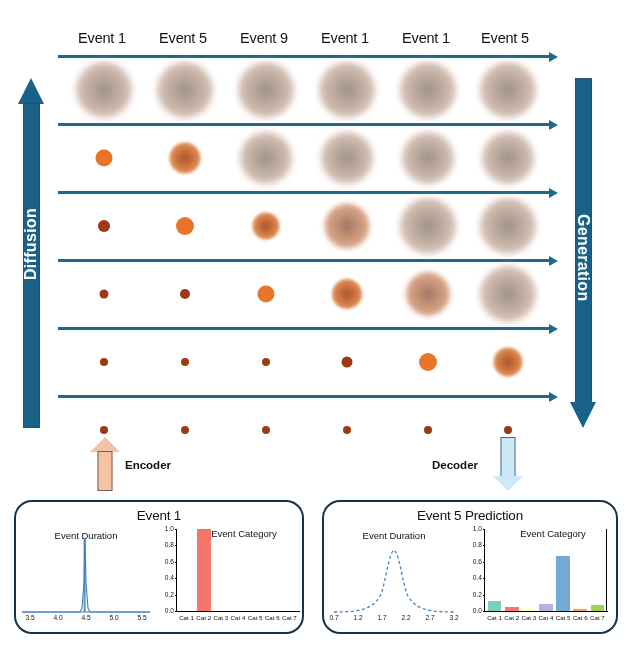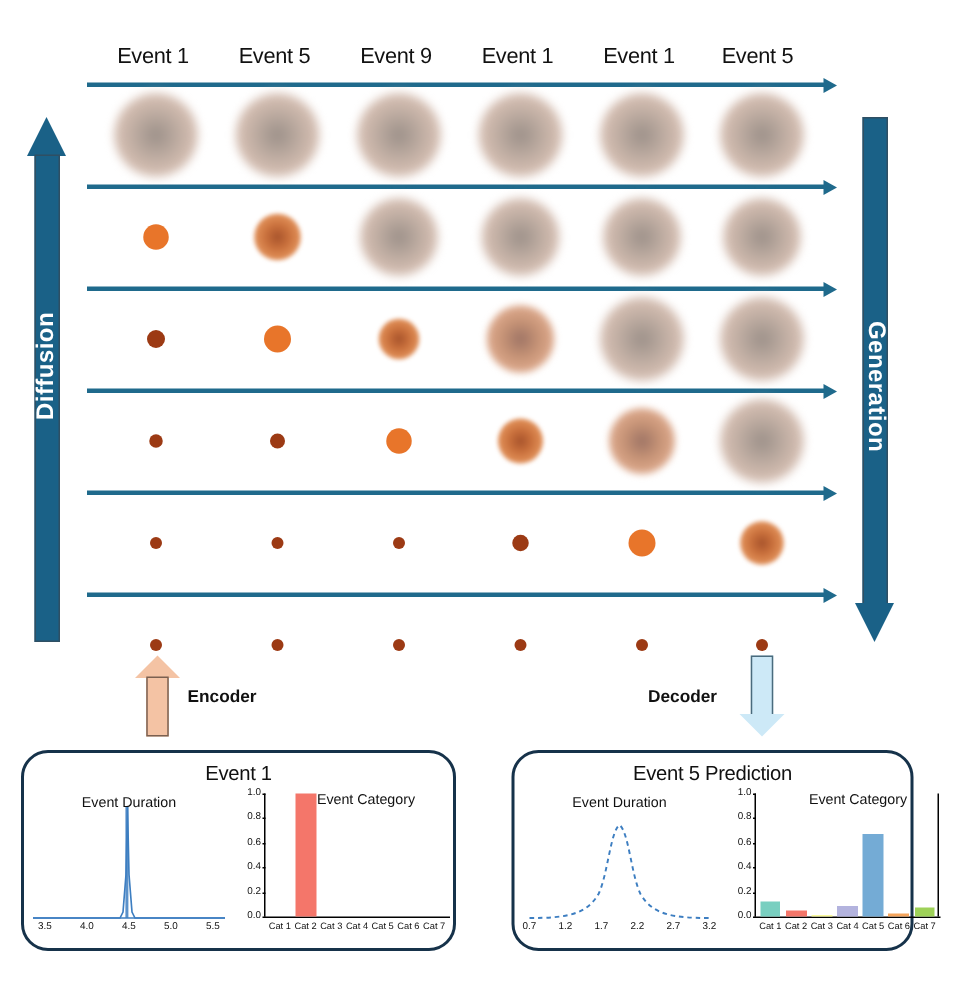--- a/index.html
+++ b/index.html
@@ -221,21 +221,21 @@
           <div class="catlab" style="left: 35.7143px; top: 88px;">Cat 2</div>
           <div class="catlab" style="left: 52.8571px; top: 88px;">Cat 3</div>
           <div class="catlab" style="left: 70px; top: 88px;">Cat 4</div>
           <div class="catlab" style="left: 87.1429px; top: 88px;">Cat 5</div>
           <div class="catlab" style="left: 104.286px; top: 88px;">Cat 6</div>
           <div class="catlab" style="left: 121.429px; top: 88px;">Cat 7</div>
         </div>
     </div>
   </div>
 
-  <div class="panel" style="left:341px;top:500px;width:268px;height:134px;">
+  <div class="panel" style="left:322px;top:500px;width:296px;height:134px;">
     <div class="panel-title">Event 5 Prediction</div>
 
     <div class="subplot" style="left:4px;top:26px;width:132px;height:100px;">
       <div class="sub-title">Event Duration</div>
       <svg width="132" height="100" style="position:absolute;left:0;top:0;">
         <path d="M6,84 C30,84 44,82 52,68 C58,56 60,26 66,22 C72,26 74,56 80,68 C88,82 102,84 126,84" fill="none" stroke="#3D7EC1" stroke-width="1.3" stroke-dasharray="3,2.6"></path>
       </svg>
       <div id="r-xticks">
           <div class="xtick" style="left: -4px; top: 86px;">0.7</div>
           <div class="xtick" style="left: 20px; top: 86px;">1.2</div>

